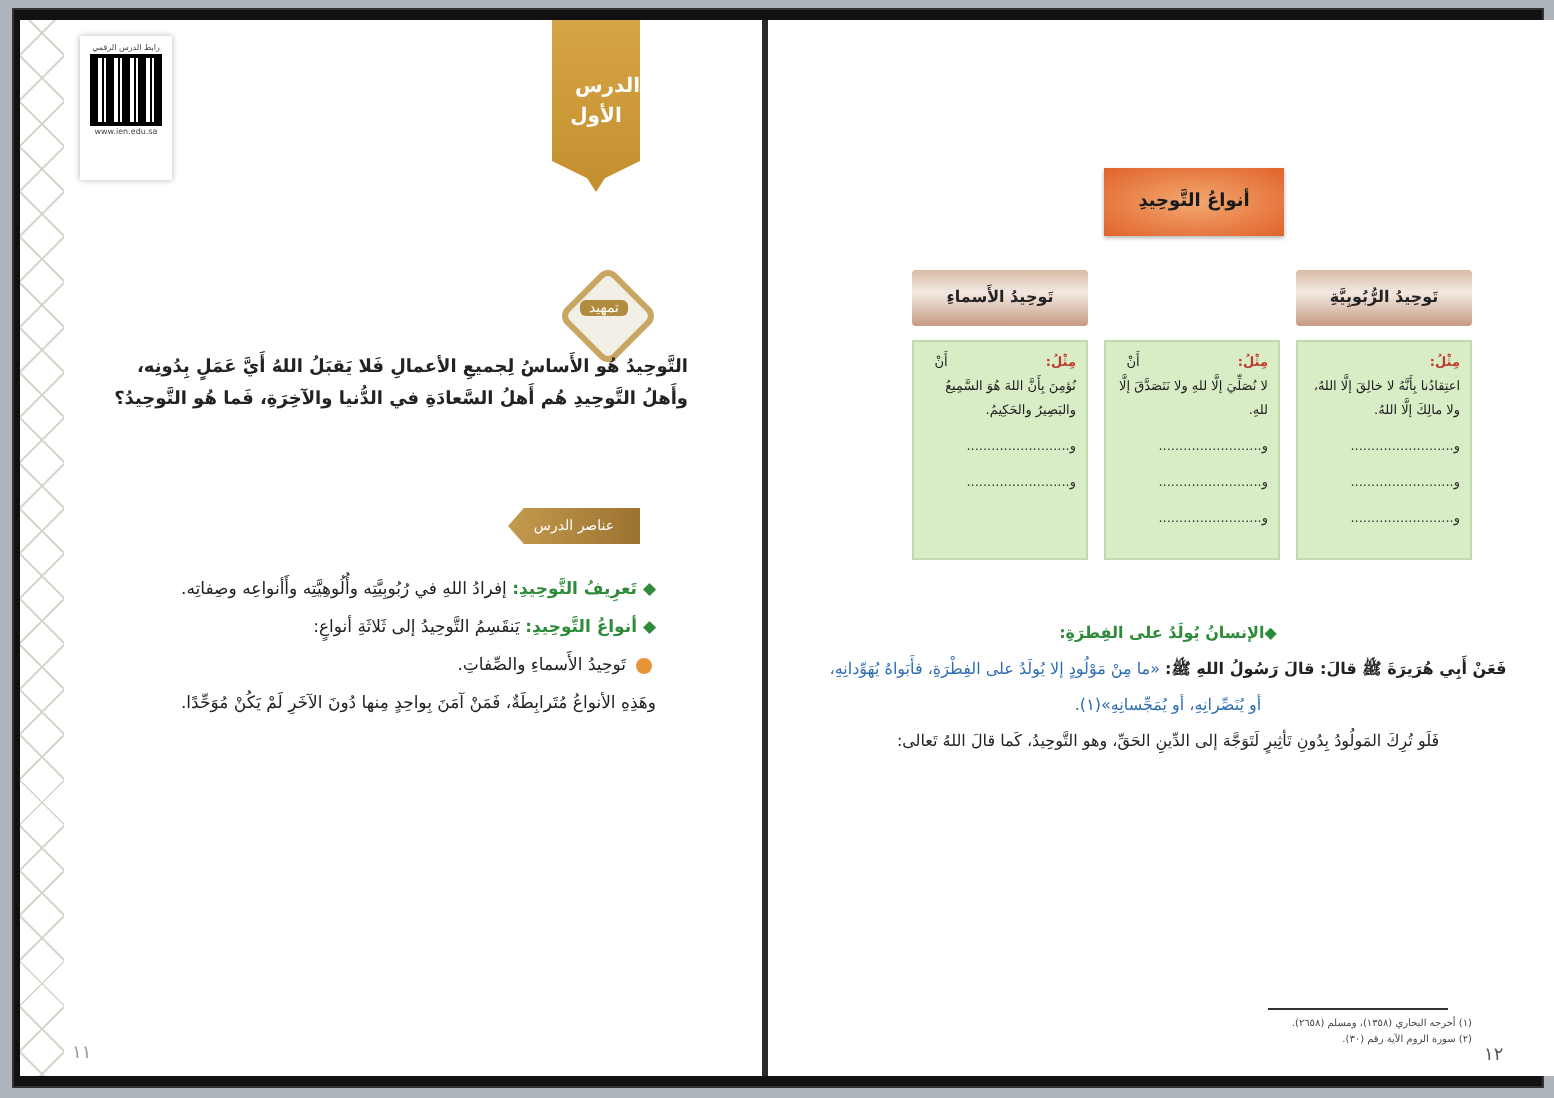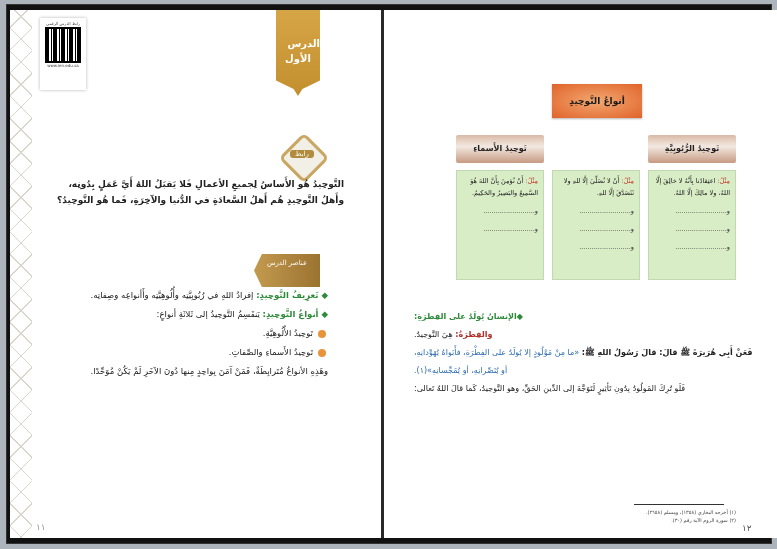--- a/index.html
+++ b/index.html
@@ -73,21 +73,21 @@
   .intro-badge-label {
     position:absolute; left:280px; top:140px; width:24px; text-align:center;
     font-size:7px; color:#fff; background:#b18c3e; border-radius:3px; direction:rtl;
   }
   .intro-text {
     position:absolute; left:44px; top:166px; width:290px; direction:rtl; text-align:right;
     font-size:9px; font-weight:bold; line-height:16px; color:#222;
   }
 
   .elements-tag {
-    position:absolute; left:244px; top:244px; width:66px; height:33px;
+    position:absolute; left:244px; top:244px; width:66px; height:18px;
     background:linear-gradient(90deg,#c39a4e,#9b7331);
     clip-path:polygon(12% 0,100% 0,100% 100%,12% 100%,0 50%);
     color:#fff; font-size:7px; text-align:center; line-height:18px; direction:rtl;
   }
   .elements-list {
     position:absolute; left:40px; top:276px; width:278px; direction:rtl; text-align:right;
     font-size:8.5px; line-height:19px; color:#222;
   }
   .green { color:#2e8b3a; font-weight:bold; }
   .bullet-hex {
@@ -108,25 +108,25 @@
     position:absolute; top:125px; width:88px; height:28px;
     background:linear-gradient(#d9b9a4,#f3e9e2 40%,#c79a82);
     font-size:8px; font-weight:bold; color:#222; text-align:center; line-height:28px; direction:rtl;
     border-radius:2px;
   }
   .col-body {
     position:absolute; top:160px; width:88px; height:110px;
     background:#d8ecc6; border:1px solid #c1d9b0; direction:rtl; text-align:right;
     font-size:6.5px; line-height:12px; color:#222; padding:4px 5px; box-sizing:border-box;
   }
-  .col-body .ex { color:#c0392b; font-weight:normal; }
+  .col-body .ex { color:#c0392b; font-weight:bold;margin-left:47px; }
   .dots { display:block; margin-top:6px; color:#333; letter-spacing:.5px; }
 
   .fitra {
-    position:absolute; left:30px; top:298px; width:340px; direction:rtl; text-align:left;
+    position:absolute; left:30px; top:298px; width:340px; direction:rtl; text-align:center;
     font-size:8px; line-height:18px; color:#222;
   }
   .red { color:#b0302a; font-weight:bold; }
   .blue { color:#2f6db0; }
   .quran { color:#2f8f4e; }
   .footnote-line { position:absolute; left:250px; top:494px; width:90px; height:1px; background:#333; }
   .footnotes {
     position:absolute; left:240px; top:498px; width:112px; direction:rtl; text-align:right;
     font-size:5px; line-height:8px; color:#444;
   }
@@ -147,37 +147,34 @@
       <div class="qr-code"></div>
       <div class="qr-url">www.ien.edu.sa</div>
     </div>
 
     <div class="lesson-ribbon">
       <span class="l1">الدرس</span>
       <span class="l2">الأول</span>
     </div>
 
     <div class="intro-badge"></div>
-    <div class="intro-badge-label">رابط</div>
+    <div class="intro-badge-label">تمهيد</div>
 
     <div class="intro-text">التَّوحِيدُ هُو الأَساسُ لِجميعِ الأعمالِ فَلا يَقبَلُ اللهُ أَيَّ عَمَلٍ بِدُونِه، وأَهلُ التَّوحِيدِ هُم أَهلُ السَّعادَةِ في الدُّنيا والآخِرَةِ، فَما هُو التَّوحِيدُ؟</div>
 
     <div class="elements-tag">عناصر الدرس</div>
 
     <div class="elements-list">
       <div>
         <span class="green">◆ </span><span class="green">تَعرِيفُ التَّوحِيدِ:</span>
         <span>إفرادُ اللهِ في رُبُوبِيَّتِه وأُلُوهِيَّتِه وأَأنواعِه وصِفاتِه.</span>
       </div>
       <div>
         <span class="green">◆ </span><span class="green">أنواعُ التَّوحِيدِ:</span>
         <span>يَنقَسِمُ التَّوحِيدُ إلى ثَلاثَةِ أنواعٍ:</span>
-      </div>
-      <div class="sub-item">
-        <span class="bullet-hex"></span><span>تَوحِيدُ الأُلُوهِيَّةِ.</span>
       </div>
       <div class="sub-item">
         <span class="bullet-hex"></span><span>تَوحِيدُ الأَسماءِ والصِّفاتِ.</span>
       </div>
       <div>وهَذِهِ الأنواعُ مُتَرابِطَةٌ، فَمَنْ آمَنَ بِواحِدٍ مِنها دُونَ الآخَرِ لَمْ يَكُنْ مُوَحِّدًا.</div>
     </div>
 
     <div class="page-num-left">١١</div>
   </div>
 
@@ -213,24 +210,20 @@
       <span>أَنْ نُؤمِنَ بِأَنَّ اللهَ هُوَ السَّمِيعُ والبَصِيرُ والحَكِيمُ.</span>
       <span class="dots">و.........................</span>
       <span class="dots">و.........................</span>
     </div>
 
     <div class="fitra">
       <div>
         <span class="green">◆</span><span class="green">الإنسانُ يُولَدُ على الفِطرَةِ:</span>
       </div>
       <div>
-        <span class="red">والفِطرَةُ:</span>
-        <span>هِيَ التَّوحِيدُ.</span>
-      </div>
-      <div>
         <span style="font-weight:bold">فَعَنْ أَبِي هُرَيرَةَ ﷺ قالَ: قالَ رَسُولُ اللهِ ﷺ:</span>
         <span class="blue">«ما مِنْ مَوْلُودٍ إلا يُولَدُ على الفِطْرَةِ، فأَبَواهُ يُهَوِّدانِهِ، أو يُنَصِّرانِهِ، أو يُمَجِّسانِهِ»(١).</span>
       </div>
       <div>فَلَو تُرِكَ المَولُودُ بِدُونِ تَأثِيرٍ لَتَوَجَّهَ إلى الدِّينِ الحَقِّ، وهو التَّوحِيدُ، كَما قالَ اللهُ تَعالى:</div>
     </div>
 
     <div class="footnote-line"></div>
     <div class="footnotes">
       <div>(١) أخرجه البخاري (١٣٥٨)، ومسلم (٢٦٥٨).</div>
       <div>(٢) سورة الروم الآية رقم (٣٠).</div>

